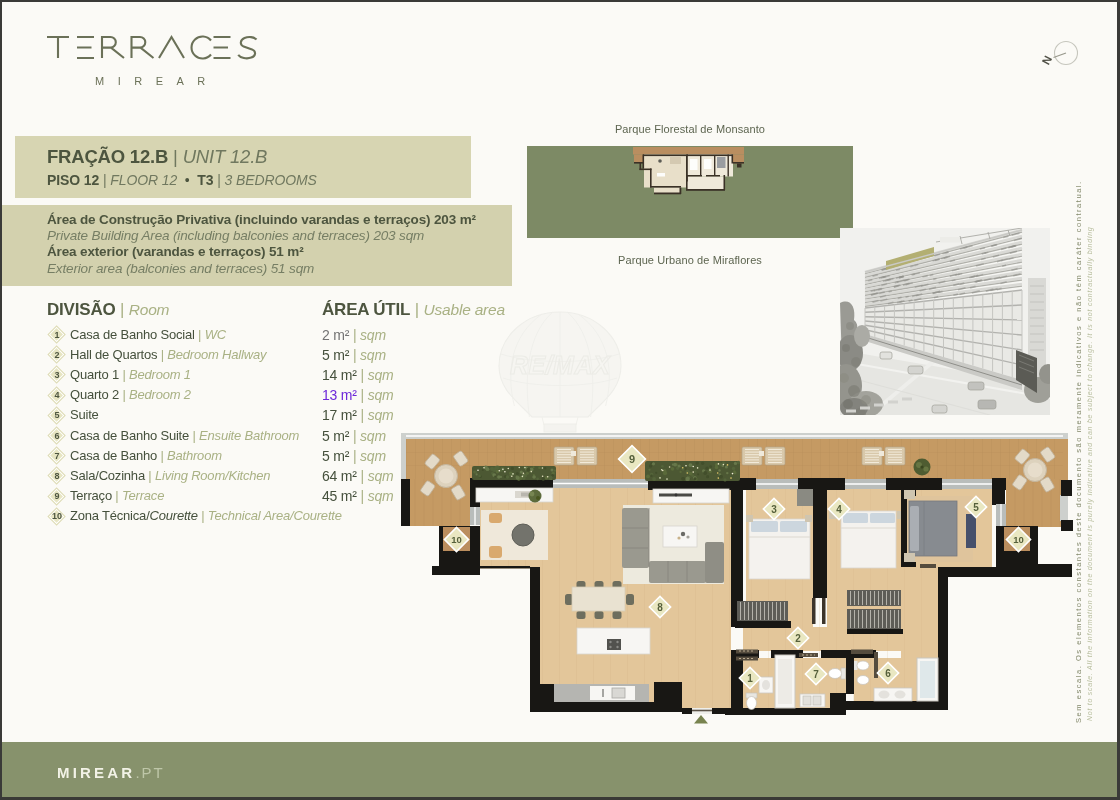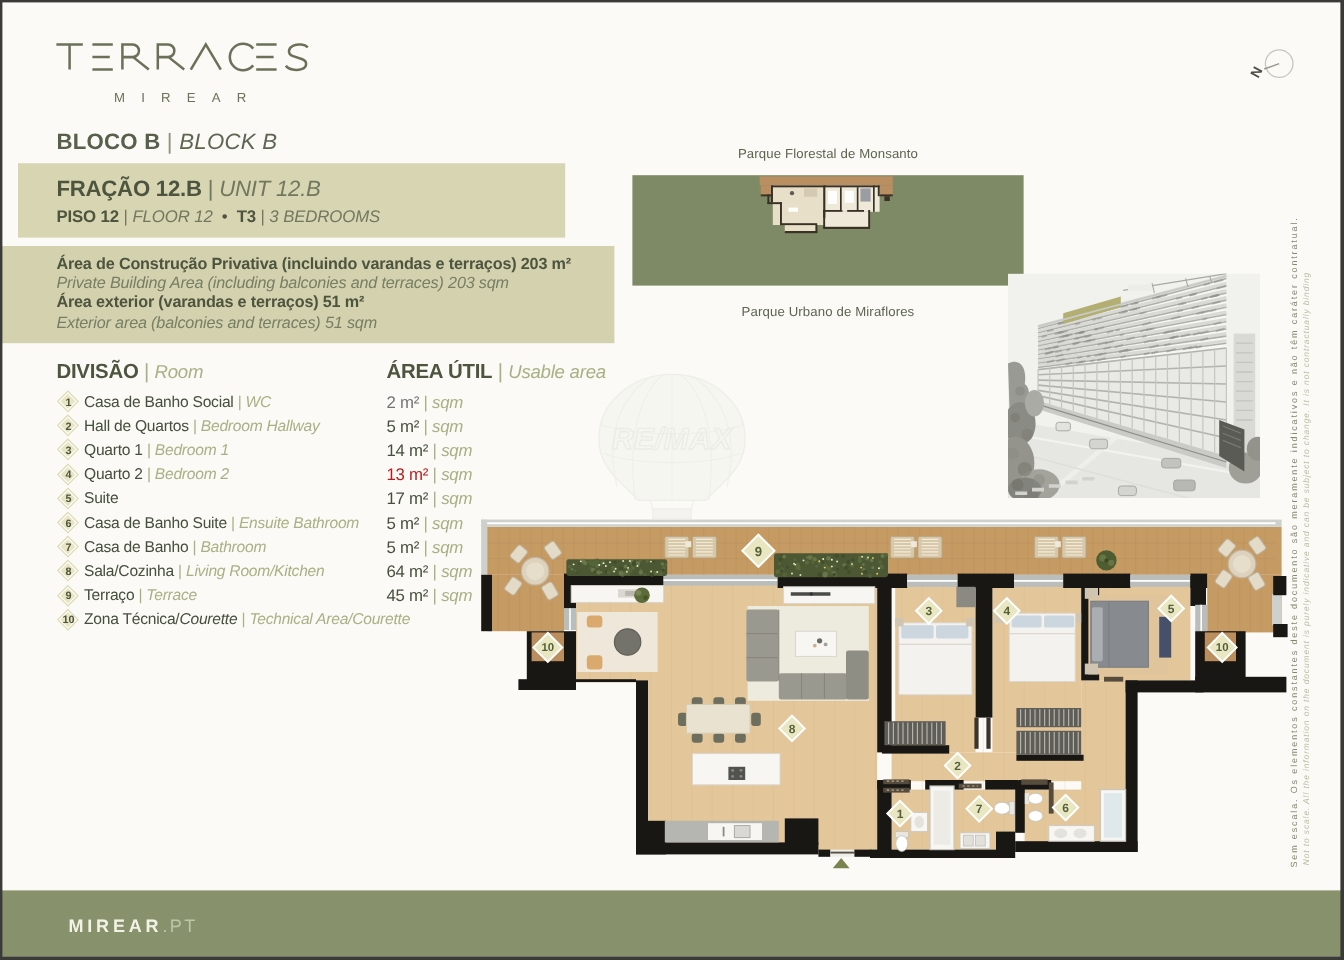--- a/index.html
+++ b/index.html
@@ -36,23 +36,20 @@
     <path d="M171,15.5 A11,11 0 1 0 171,29.5"></path>
 
     <path d="M173.5,12 h17 M173.5,22.5 h14.5 M173.5,33 h17"></path>
 
     <path d="M216.5,14.5 C214,11.8 208.5,11.3 204.5,13 C200,15 199.5,19.6 203.7,21.6 L212,24.4 C216.4,26.2 216,31 211.3,32.6 C206.6,34.2 200.5,33 198.2,29.8"></path>
   </g>
 
   <text x="55" y="60" font-size="11" fill="#6b7158" letter-spacing="13.5">MIREAR</text>
 </svg>
 
-<div class="abs" style="left:47px;top:107px;font-size:18.5px;letter-spacing:0.2px;">
-  <span class="b" style="color:#57604a;">BLOCO B</span><span style="color:#8b927a;"> | </span><span class="it" style="color:#5d6650;">BLOCK B</span>
-</div>
 
 <div class="abs" style="left:15px;top:136px;width:456px;height:62px;background:#d7d5b2;"></div>
 
 <div class="abs" style="left:47px;top:146px;font-size:18.5px;letter-spacing:-0.2px;">
   <span class="b" style="color:#4d553f;">FRAÇÃO 12.B</span><span style="color:#70785f;"> | </span><span class="it" style="color:#70785f;">UNIT 12.B</span>
 </div>
 
 <div class="abs" style="left:47px;top:172px;font-size:14px;letter-spacing:-0.1px;">
   <span class="b" style="color:#4d553f;">PISO 12</span><span style="color:#70785f;"> | </span><span class="it" style="color:#70785f;">FLOOR 12</span><span style="color:#4d553f;"> &nbsp;•&nbsp; </span><span class="b" style="color:#4d553f;">T3</span><span style="color:#70785f;"> | </span><span class="it" style="color:#70785f;">3 BEDROOMS</span>
 </div>
@@ -95,21 +92,21 @@
 
 <div class="abs" style="left:70px;top:366.9px;font-size:13px;letter-spacing:-0.2px;line-height:16px;white-space:nowrap;"><span style="color:#45503c;">Quarto 1</span><span style="color:#a9b184;"> | </span><span class="it" style="color:#a9b184;">Bedroom 1</span></div>
 
 <div class="abs" style="left:322px;top:366.9px;font-size:14px;letter-spacing:-0.2px;line-height:16px;white-space:nowrap;"><span style="color:#45503c;">14 m²</span><span style="color:#a9b184;"> | </span><span class="it" style="color:#a9b184;">sqm</span></div>
 
 <div class="abs" style="left:51.4px;top:389.5px;width:11.2px;height:11.2px;background:#e7e5c3;border:1px solid #fff;outline:1px solid #dddbb4;transform:rotate(45deg);"></div>
 <div class="abs" style="left:49.0px;top:389.1px;width:16px;text-align:center;font-size:9px;font-weight:bold;color:#4d553f;line-height:12px;">4</div>
 
 <div class="abs" style="left:70px;top:387.1px;font-size:13px;letter-spacing:-0.2px;line-height:16px;white-space:nowrap;"><span style="color:#45503c;">Quarto 2</span><span style="color:#a9b184;"> | </span><span class="it" style="color:#a9b184;">Bedroom 2</span></div>
 
-<div class="abs" style="left:322px;top:387.1px;font-size:14px;letter-spacing:-0.2px;line-height:16px;white-space:nowrap;"><span style="color:#b91c1c;">13 m²</span><span style="color:#a9b184;"> | </span><span class="it" style="color:#a9b184;">sqm</span></div>
+<div class="abs" style="left:322px;top:387.1px;font-size:14px;letter-spacing:-0.2px;line-height:16px;white-space:nowrap;"><span style="color:#6d28d9;">13 m²</span><span style="color:#a9b184;"> | </span><span class="it" style="color:#a9b184;">sqm</span></div>
 
 <div class="abs" style="left:51.4px;top:409.7px;width:11.2px;height:11.2px;background:#e7e5c3;border:1px solid #fff;outline:1px solid #dddbb4;transform:rotate(45deg);"></div>
 <div class="abs" style="left:49.0px;top:409.3px;width:16px;text-align:center;font-size:9px;font-weight:bold;color:#4d553f;line-height:12px;">5</div>
 
 <div class="abs" style="left:70px;top:407.3px;font-size:13px;letter-spacing:-0.2px;line-height:16px;white-space:nowrap;"><span style="color:#45503c;">Suite</span></div>
 
 <div class="abs" style="left:322px;top:407.3px;font-size:14px;letter-spacing:-0.2px;line-height:16px;white-space:nowrap;"><span style="color:#45503c;">17 m²</span><span style="color:#a9b184;"> | </span><span class="it" style="color:#a9b184;">sqm</span></div>
 
 <div class="abs" style="left:51.4px;top:429.9px;width:11.2px;height:11.2px;background:#e7e5c3;border:1px solid #fff;outline:1px solid #dddbb4;transform:rotate(45deg);"></div>
 <div class="abs" style="left:49.0px;top:429.5px;width:16px;text-align:center;font-size:9px;font-weight:bold;color:#4d553f;line-height:12px;">6</div>

